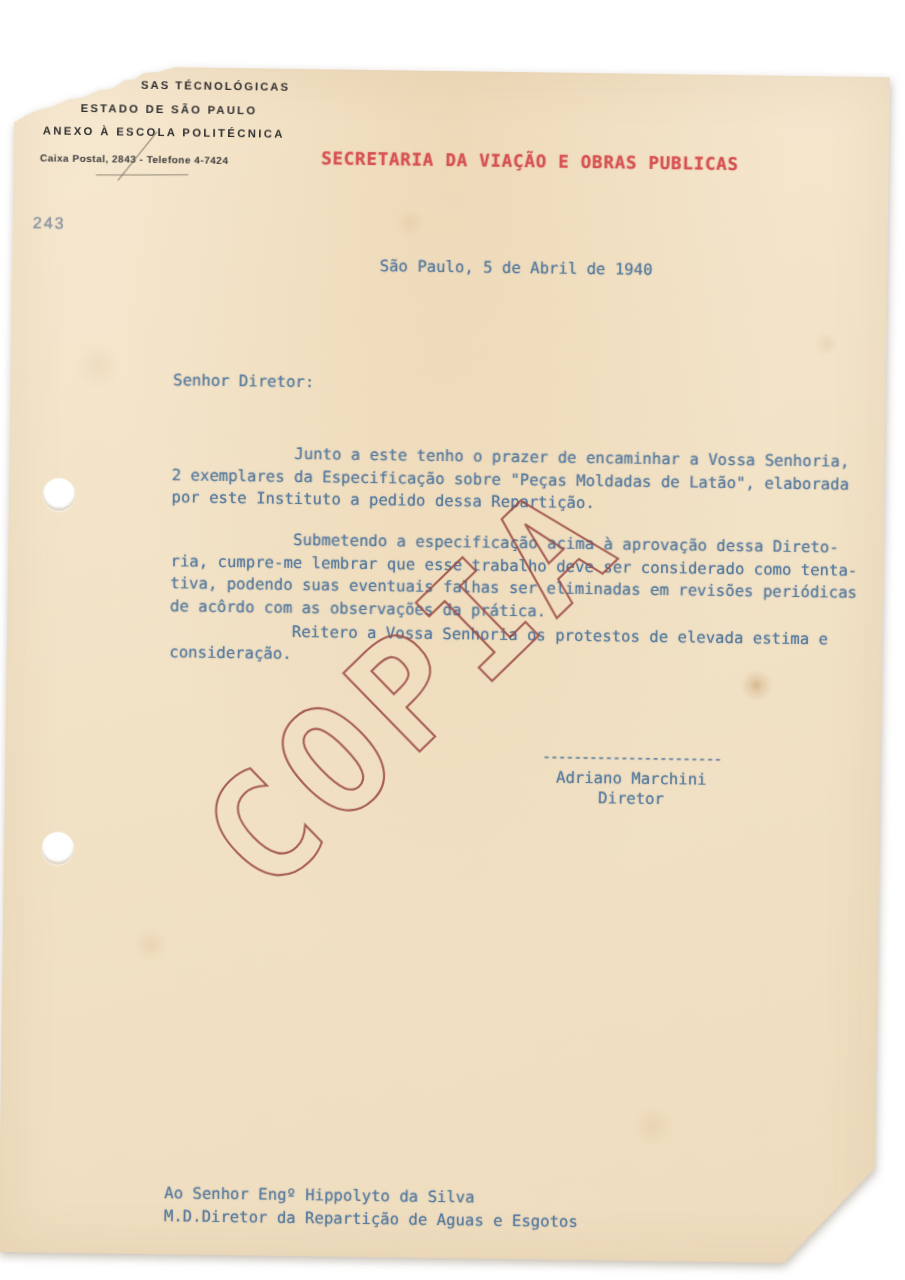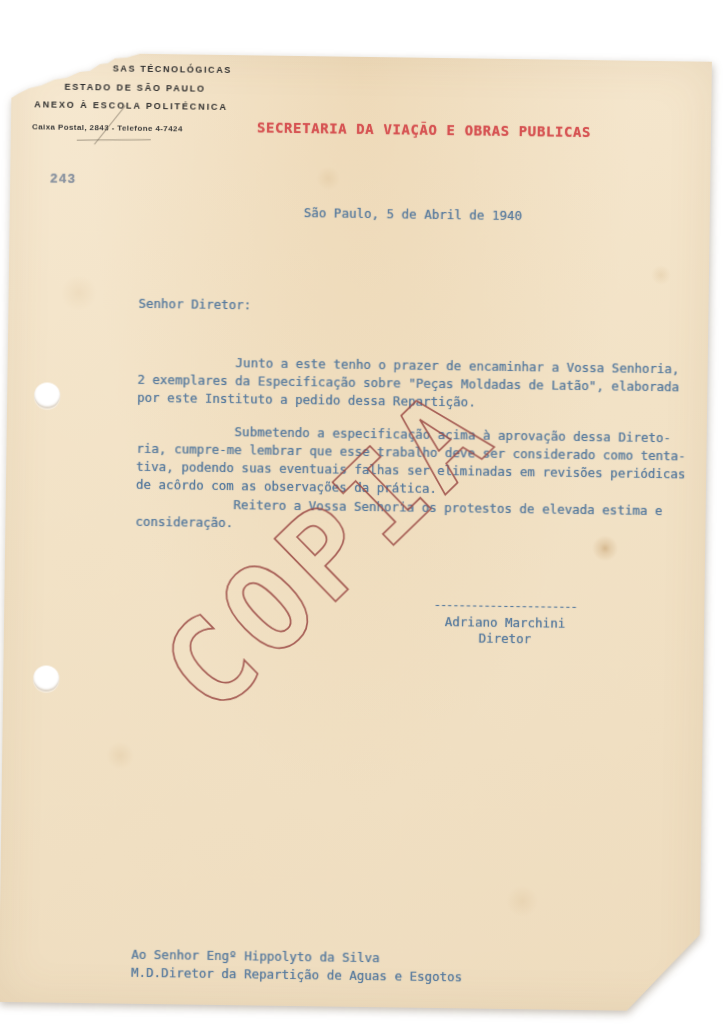--- a/index.html
+++ b/index.html
@@ -33,22 +33,22 @@
   
   .lh{position:absolute;color:#2e2e2e;font-weight:bold;white-space:nowrap;}
   .lh1{left:101px;top:10px;font-size:9px;letter-spacing:1.6px;}
   .lh2{left:53px;top:29px;font-size:9px;letter-spacing:1.8px;}
   .lh3{left:23px;top:47px;font-size:9px;letter-spacing:1.9px;}
   .lh4{left:21px;top:70px;font-size:8px;letter-spacing:.4px;color:#3a3a3a;}
   .pen-underline{position:absolute;left:66px;top:86px;width:74px;height:1px;
     background:rgba(100,92,78,.55);transform:rotate(-1deg);}
   .pen-stroke{position:absolute;left:74px;top:71px;width:50px;height:1px;
     background:rgba(110,100,85,.6);transform:rotate(-52deg);}
-  .stamp-number{position:absolute;left:16px;top:118px;font-size:13px;font-weight:bold;
-    letter-spacing:1.5px;color:#8a93a0;text-shadow:0 0 1px rgba(138,147,160,.8);margin-left:24px;}
+  .stamp-number{position:absolute;left:16px;top:118px;font-size:13px;font-weight:normal;
+    letter-spacing:1.5px;color:#8a93a0;text-shadow:0 0 1px rgba(138,147,160,.8);}
   
   .tw{font-family:"DejaVu Sans Mono","Liberation Mono",monospace;
       color:#587b9e;text-shadow:0 0 1px rgba(88,123,158,.75);}
   .red-title{position:absolute;left:246px;top:64px;font-size:14px;font-weight:bold;
     letter-spacing:.6px;color:#d65252;text-shadow:0 0 1px rgba(214,82,82,.7);white-space:nowrap;}
   .dateline{position:absolute;left:294px;top:149px;font-size:12.5px;}
   .salutation{position:absolute;left:130px;top:242px;font-size:12.5px;}
   .para{position:absolute;left:130px;margin:0;font-size:12.5px;line-height:18px;
     white-space:pre;}
   .p1{top:299px;}

